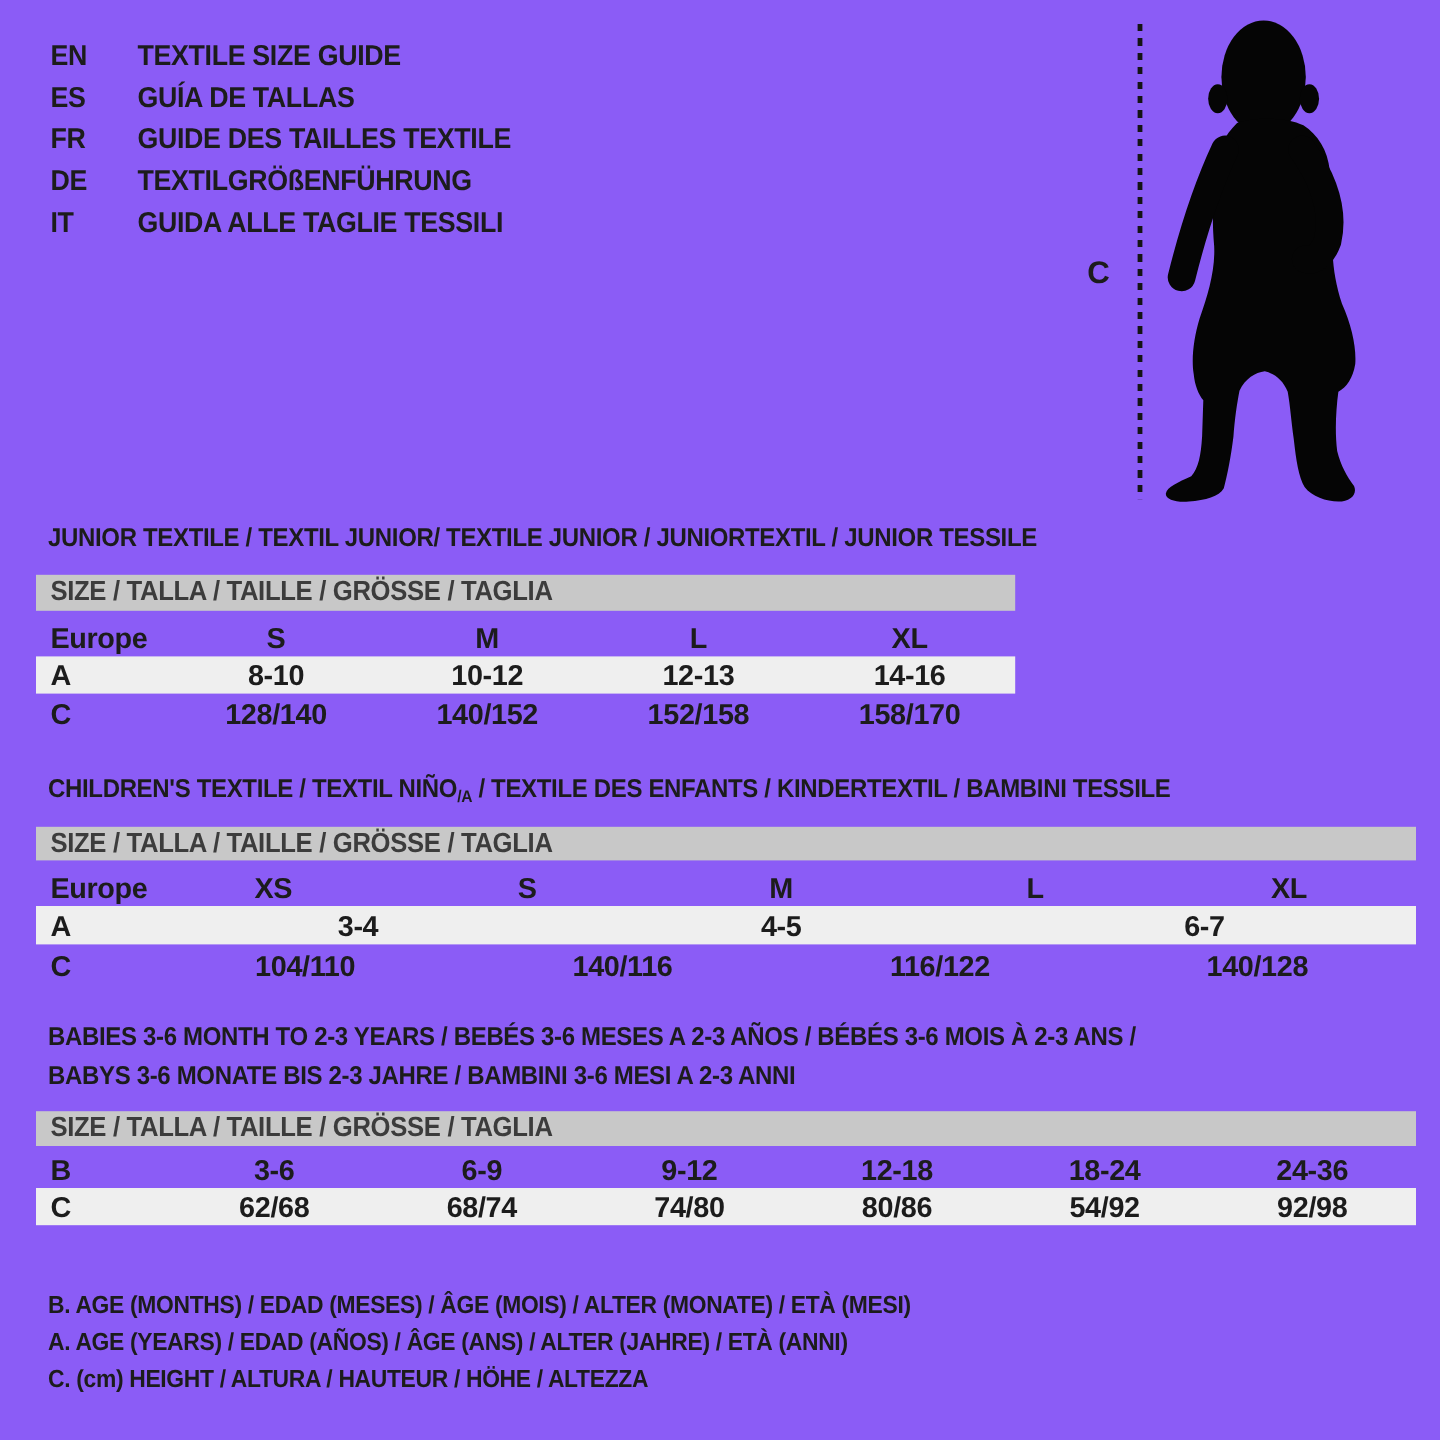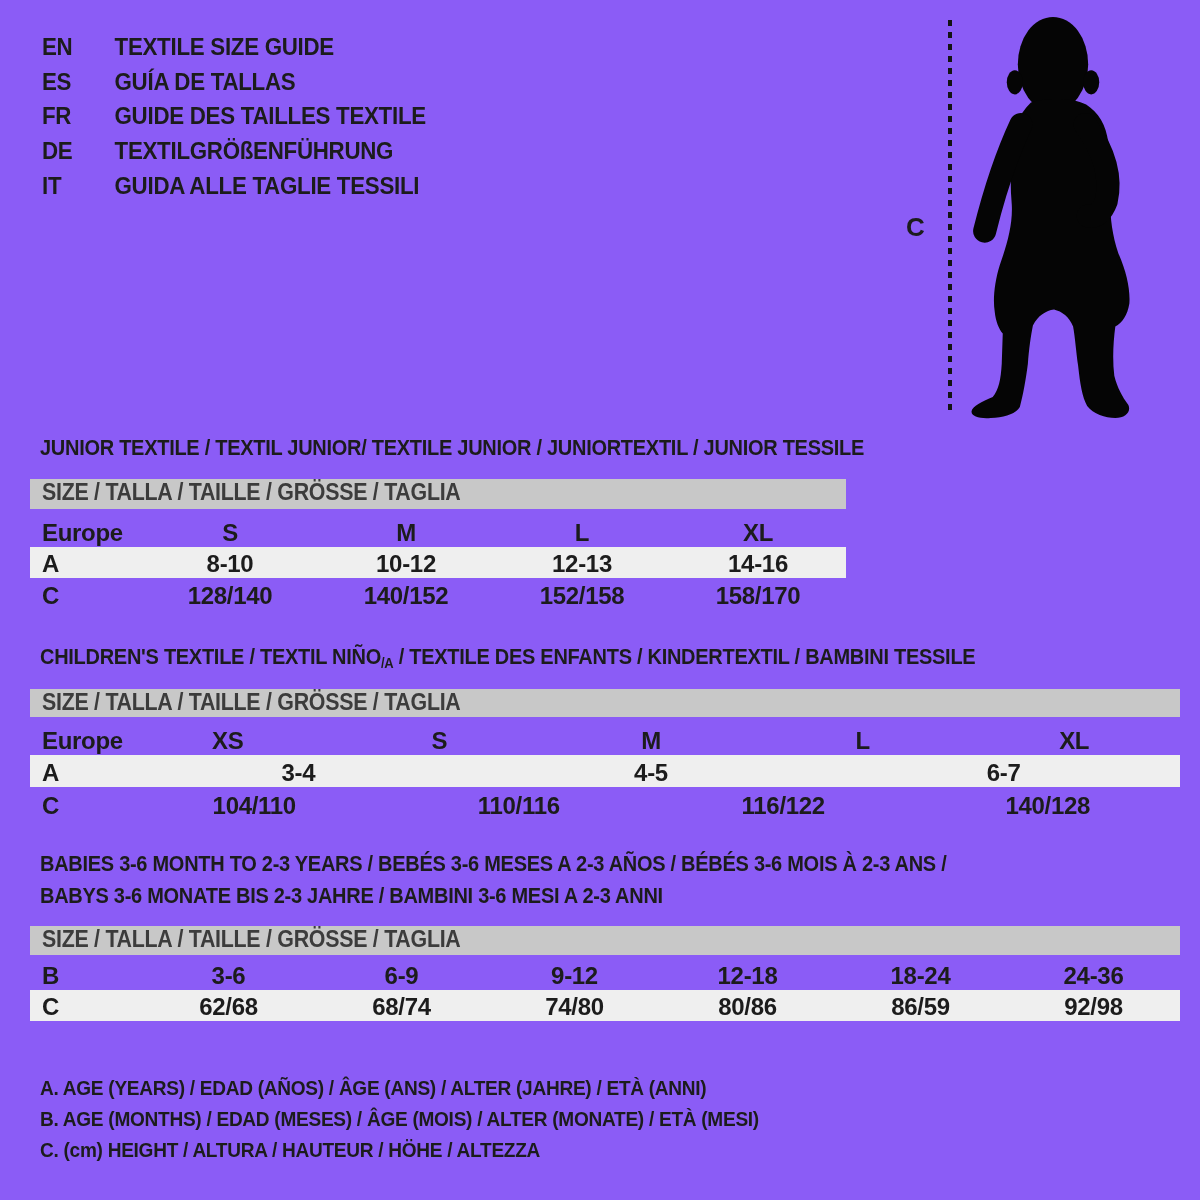--- a/index.html
+++ b/index.html
@@ -175,21 +175,21 @@
     </div>
     <div class="trow row-a shaded">
       <span class="lbl">A</span>
       <span class="val">3-4</span>
       <span class="val">4-5</span>
       <span class="val">6-7</span>
     </div>
     <div class="trow row-c">
       <span class="lbl">C</span>
       <span class="val">104/110</span>
-      <span class="val">110/116</span>
+      <span class="val">140/116</span>
       <span class="val">116/122</span>
       <span class="val">140/128</span>
     </div>
   </div>
 
   <div class="sec-title cond" style="top:852px">BABIES 3-6 MONTH TO 2-3 YEARS / BEBÉS 3-6 MESES A 2-3 AÑOS / BÉBÉS 3-6 MOIS À 2-3 ANS /</div>
   <div class="sec-title cond" style="top:884px">BABYS 3-6 MONATE BIS 2-3 JAHRE / BAMBINI 3-6 MESI A 2-3 ANNI</div>
   <div class="size-table t-babies">
     <div class="band">
       <span class="cond">SIZE / TALLA / TAILLE / GRÖSSE / TAGLIA</span>
@@ -202,30 +202,30 @@
       <span class="val">12-18</span>
       <span class="val">18-24</span>
       <span class="val">24-36</span>
     </div>
     <div class="trow row-c shaded">
       <span class="lbl">C</span>
       <span class="val">62/68</span>
       <span class="val">68/74</span>
       <span class="val">74/80</span>
       <span class="val">80/86</span>
-      <span class="val">86/59</span>
+      <span class="val">54/92</span>
       <span class="val">92/98</span>
     </div>
   </div>
 
   <div class="legend">
+    <div class="legend-line">
+        <span class="cond">B. AGE (MONTHS) / EDAD (MESES) / ÂGE (MOIS) / ALTER (MONATE) / ETÀ (MESI)</span>
+      </div>
     <div class="legend-line">
         <span class="cond">A. AGE (YEARS) / EDAD (AÑOS) / ÂGE (ANS) / ALTER (JAHRE) / ETÀ (ANNI)</span>
       </div>
     <div class="legend-line">
-        <span class="cond">B. AGE (MONTHS) / EDAD (MESES) / ÂGE (MOIS) / ALTER (MONATE) / ETÀ (MESI)</span>
-      </div>
-    <div class="legend-line">
         <span class="cond">C. (cm) HEIGHT / ALTURA / HAUTEUR / HÖHE / ALTEZZA</span>
       </div>
   </div>
 
 </div>
 
 </body></html>

